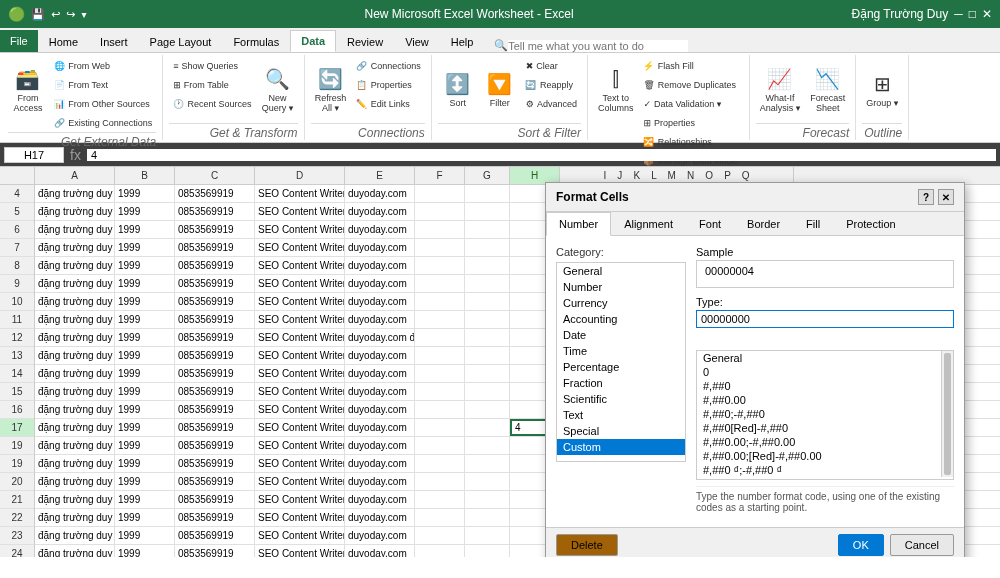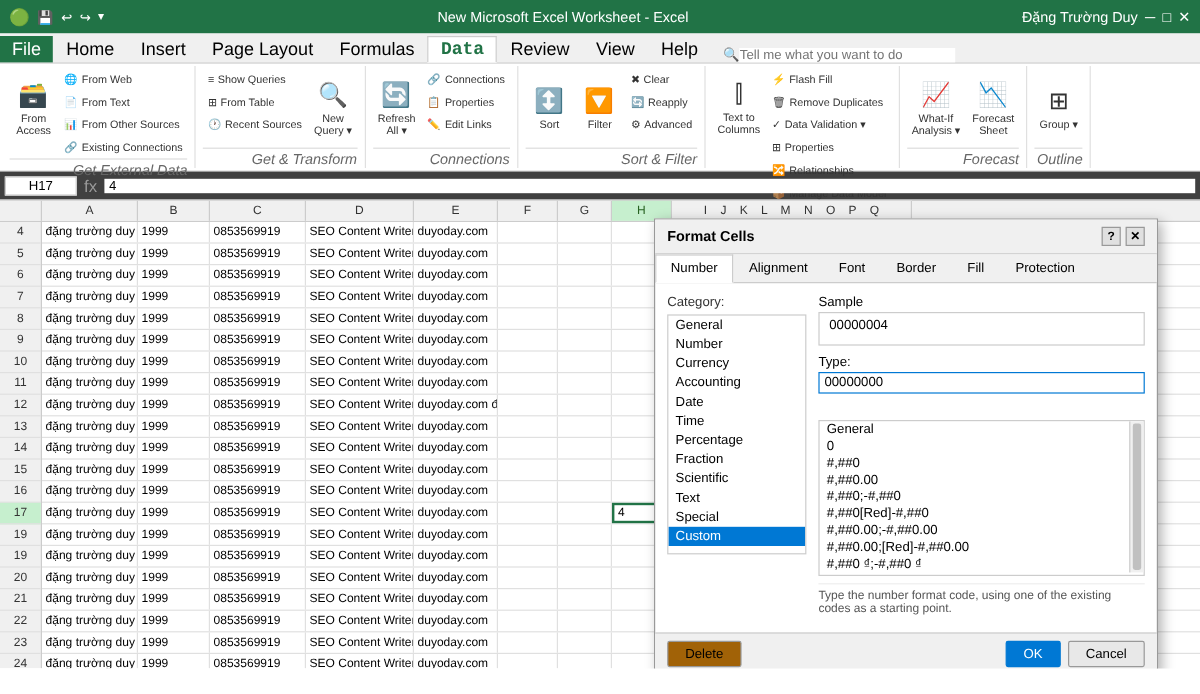--- a/index.html
+++ b/index.html
@@ -26,35 +26,34 @@
       border-bottom: 1px solid #ccc;
     }
     .ribbon-tabs {
       display: flex;
       background: #f0f0f0;
       height: 24px;
       align-items: flex-end;
     }
     .ribbon-tab {
       padding: 4px 10px;
-      font-size: 15px;
+      font-size: 11px;
       cursor: pointer;
       border: 1px solid transparent;
       border-bottom: none;
       height: 22px;
       display: flex;
       align-items: center;
     }
     .ribbon-tab.active {
       background: white;
       border-color: #ccc;
       border-bottom: 1px solid white;
       color: #217346;
       font-weight: bold;
-      font-family: Liberation Mono, monospace;
     }
     .ribbon-content {
       background: white;
       border-top: 1px solid #ccc;
       display: flex;
       height: 90px;
       padding: 2px;
     }
     .ribbon-group {
       display: flex;
@@ -256,21 +255,21 @@
       background: white;
       border-color: #ccc;
       border-bottom: 1px solid white;
       margin-bottom: -1px;
     }
     .dialog-body {
       padding: 10px;
       display: flex;
       gap: 10px;
     }
-    .dialog-left { width: 116px; }
+    .dialog-left { width: 130px; }
     .dialog-right { flex: 1; }
     .dialog-label { font-size: 11px; color: #333; margin-bottom: 4px; }
     .category-list {
       border: 1px solid #ccc;
       height: 200px;
       overflow-y: auto;
       font-size: 11px;
     }
     .category-item {
       padding: 2px 6px;
@@ -575,21 +574,21 @@
   <div class="col-headers">
     <div class="row-num-header"></div>
     <div class="col-header col-a">A</div>
     <div class="col-header col-b">B</div>
     <div class="col-header col-c">C</div>
     <div class="col-header col-d">D</div>
     <div class="col-header col-e">E</div>
     <div class="col-header col-f">F</div>
     <div class="col-header col-g">G</div>
     <div class="col-header col-h" style="background:#c6efce;color:#276221;">H</div>
-    <div class="col-header" style="width:200px;text-align:right;">I &nbsp;&nbsp; J &nbsp;&nbsp; K &nbsp;&nbsp; L &nbsp;&nbsp; M &nbsp;&nbsp; N &nbsp;&nbsp; O &nbsp;&nbsp; P &nbsp;&nbsp; Q</div>
+    <div class="col-header" style="width:234px;text-align:right;">I &nbsp;&nbsp; J &nbsp;&nbsp; K &nbsp;&nbsp; L &nbsp;&nbsp; M &nbsp;&nbsp; N &nbsp;&nbsp; O &nbsp;&nbsp; P &nbsp;&nbsp; Q</div>
   </div>
 
   <div class="spreadsheet-body">
 
     <div class="row-nums" id="row-nums-container">
         <div class="row-num">4</div>
         <div class="row-num">5</div>
         <div class="row-num">6</div>
         <div class="row-num">7</div>
         <div class="row-num">8</div>

